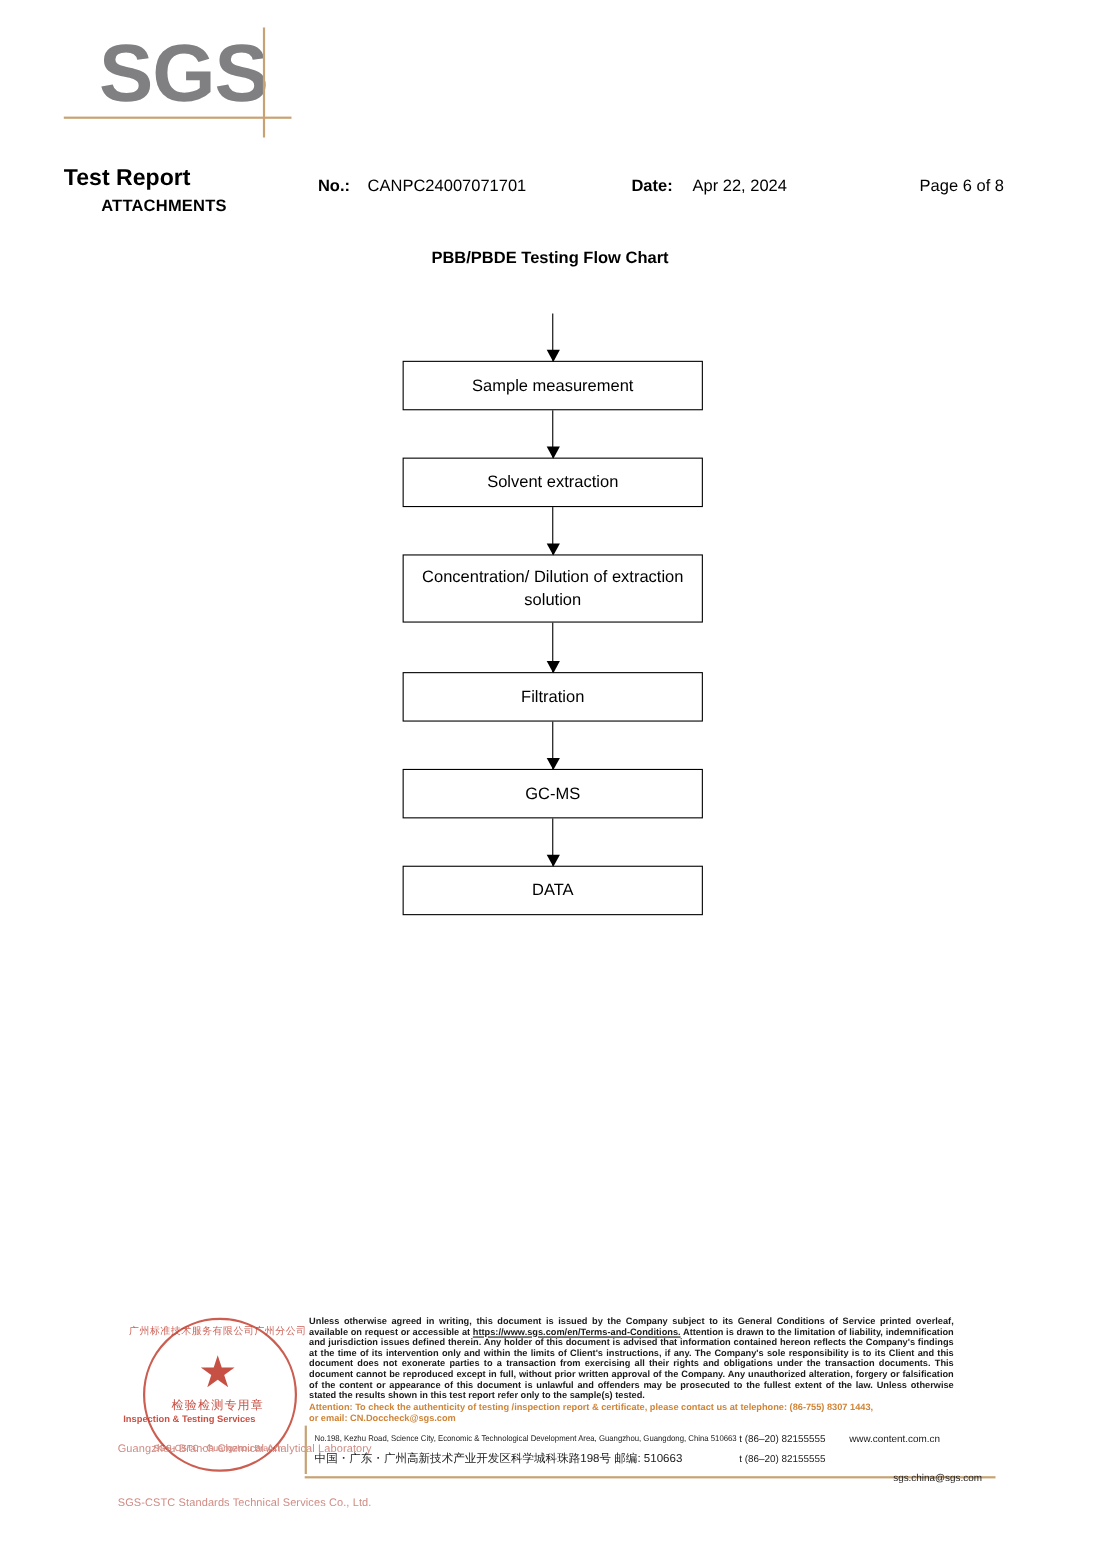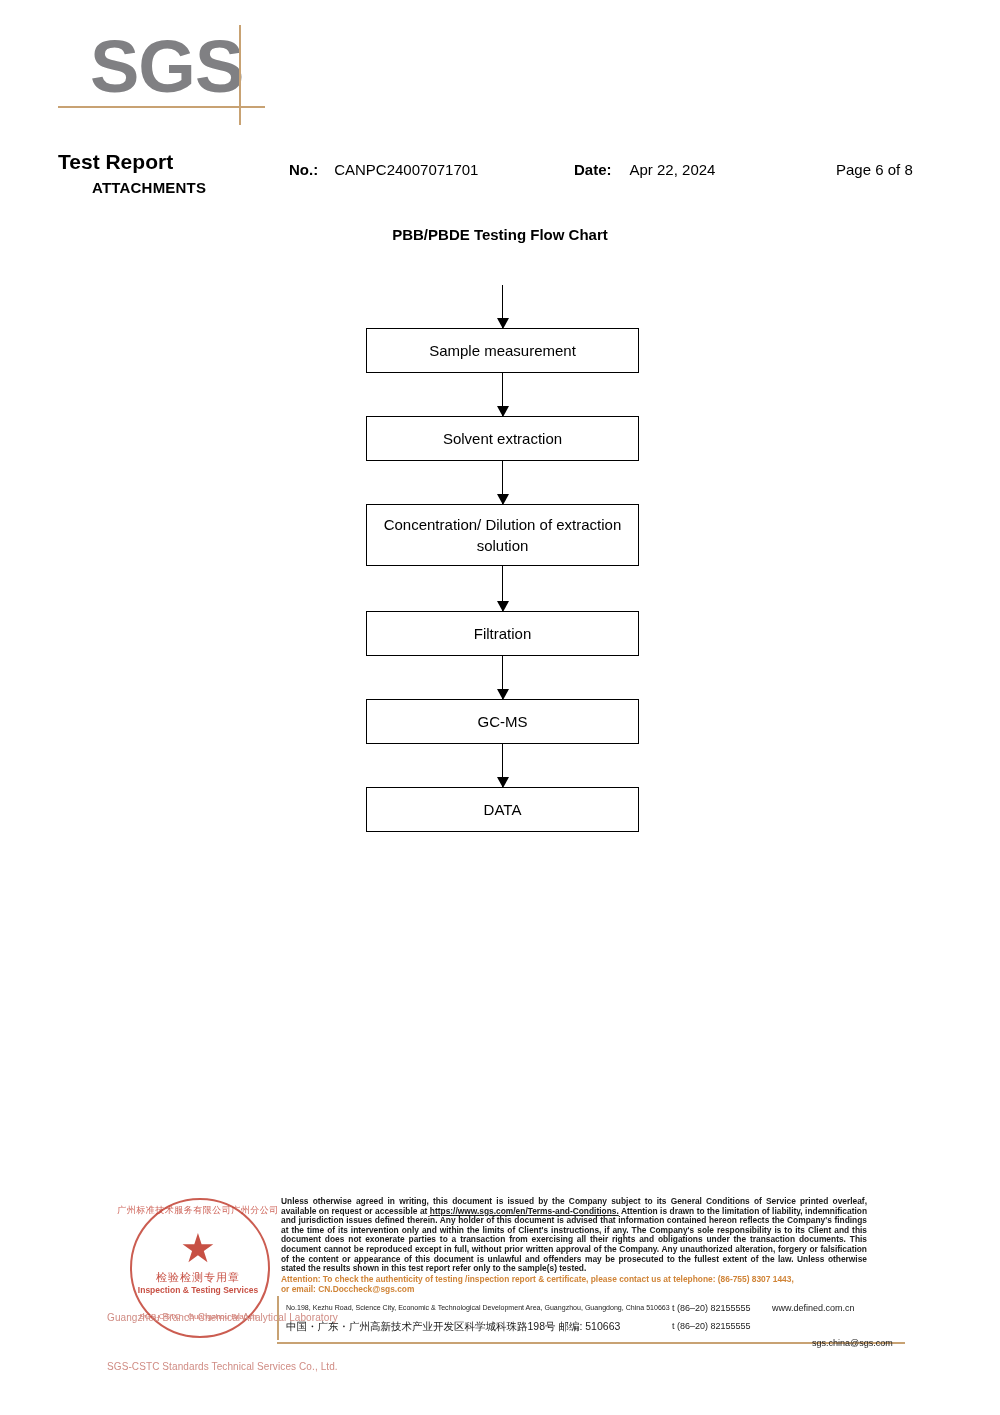--- a/index.html
+++ b/index.html
@@ -206,21 +206,20 @@
     font-size: 11px;
     color: #c0392b;
     opacity: 0.88;
     letter-spacing: 1px;
   }
   #seal-en {
     position: absolute;
     left: 0;
     top: 89px;
     width: 172px;
-    text-align: center;
     font-size: 8.5px;
     font-weight: bold;
     color: #c0392b;
     opacity: 0.88;
   }
   #seal-arc-top {
     position: absolute;
     left: 0;
     top: 8px;
     width: 172px;
@@ -402,16 +401,16 @@
 
   <div id="legal"><span>Unless otherwise agreed in writing, this document is issued by the Company subject to its General Conditions of Service printed overleaf, available on request or accessible at </span><span class="ulink">https://www.sgs.com/en/Terms-and-Conditions.</span><span> Attention is drawn to the limitation of liability, indemnification and jurisdiction issues defined therein. Any holder of this document is advised that information contained hereon reflects the Company's findings at the time of its intervention only and within the limits of Client's instructions, if any. The Company's sole responsibility is to its Client and this document does not exonerate parties to a transaction from exercising all their rights and obligations under the transaction documents. This document cannot be reproduced except in full, without prior written approval of the Company. Any unauthorized alteration, forgery or falsification of the content or appearance of this document is unlawful and offenders may be prosecuted to the fullest extent of the law. Unless otherwise stated the results shown in this test report refer only to the sample(s) tested.</span><span class="attention">Attention: To check the authenticity of testing /inspection report &amp; certificate, please contact us at telephone: (86-755) 8307 1443,</span><span class="attention">or email: CN.Doccheck@sgs.com</span></div>
 
   <div id="footer-vline"></div>
   <div id="footer-hline"></div>
 
   <div class="addr-row" id="addr-en">No.198, Kezhu Road, Science City, Economic &amp; Technological Development Area, Guangzhou, Guangdong, China 510663</div>
   <div class="addr-row" id="addr-cn">中国・广东・广州高新技术产业开发区科学城科珠路198号    邮编: 510663</div>
   <div class="addr-row" id="tel-1">t (86–20) 82155555</div>
   <div class="addr-row" id="tel-2">t (86–20) 82155555</div>
-  <div class="addr-row" id="web-1">www.defined.com.cn</div>
+  <div class="addr-row" id="web-1">www.content.com.cn</div>
   <div class="addr-row" id="web-2">sgs.china@sgs.com</div>
 
 </div>
 
 </body></html>

